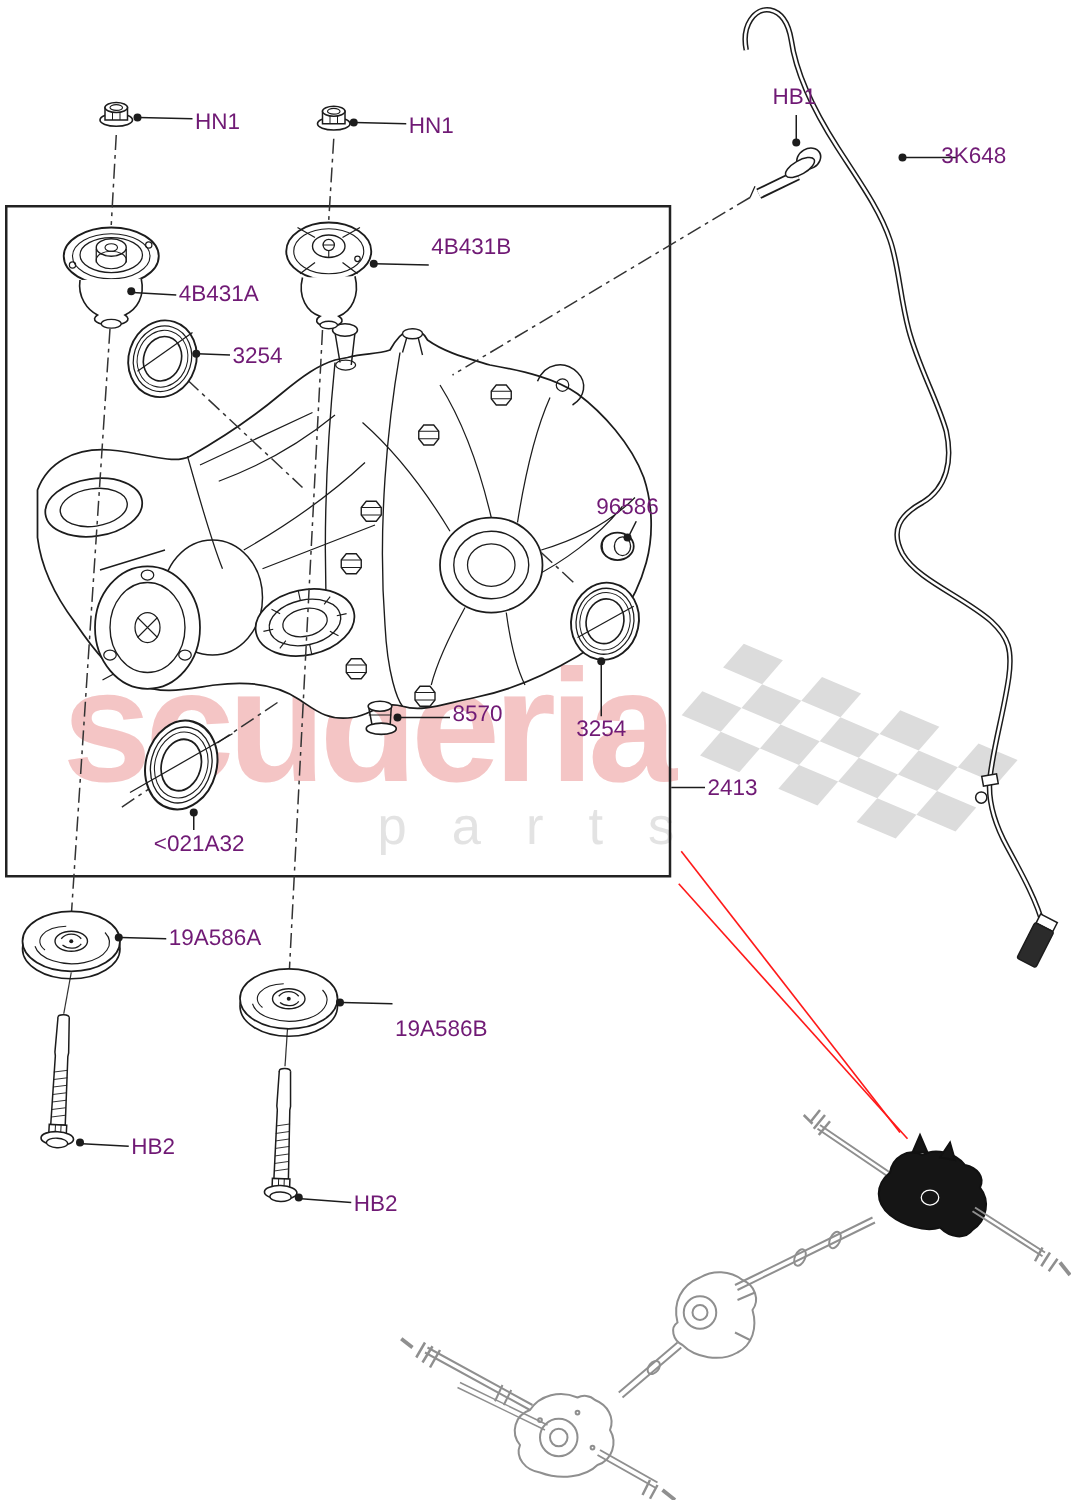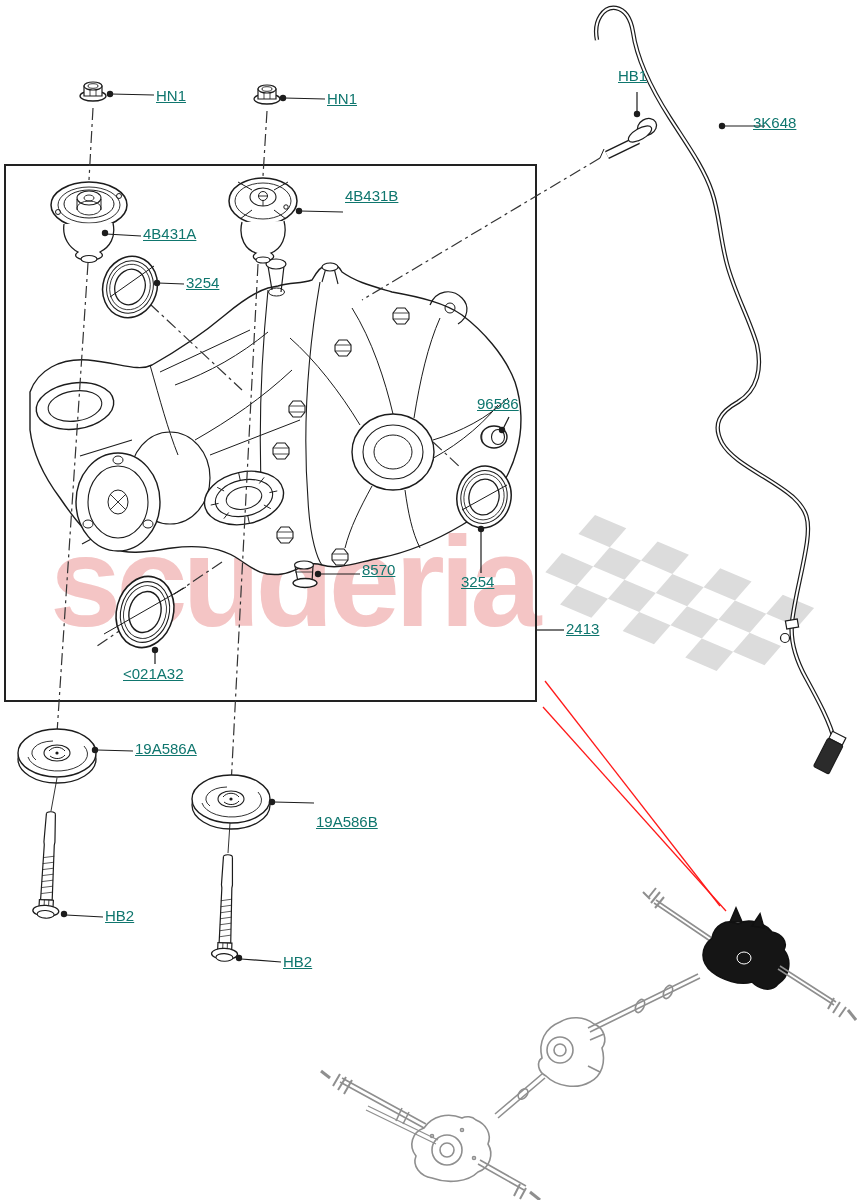--- a/index.html
+++ b/index.html
@@ -5,28 +5,29 @@
   html,body{margin:0;padding:0;background:#fff;}
   #stage{position:relative;width:857px;height:1200px;background:#fff;overflow:hidden;
          font-family:"Liberation Sans",sans-serif;}
   .wm-brand{position:absolute;left:50px;top:518px;font-size:128px;font-weight:bold;
             letter-spacing:-5px;color:#f4c5c5;z-index:1;user-select:none;line-height:1;}
   .wm-word{position:absolute;top:640px;font-size:42px;color:#e3e3e3;z-index:1;
            letter-spacing:36px;user-select:none;line-height:1;}
   .wm-left{left:62px;}
   .wm-right{left:302px;}
   svg.art{position:absolute;left:0;top:0;z-index:2;}
-  .plabel{position:absolute;z-index:3;font-size:15px;color:#0f766e;white-space:nowrap;line-height:1;text-decoration:underline;}
+  .plabel{position:absolute;z-index:3;font-size:18px;color:#701a75;white-space:nowrap;line-height:1;}
 </style>
 </head>
 <body>
 
 <div id="stage">
 
   <div class="wm-brand">scuderia</div>
+  <div class="wm-word wm-right">parts</div>
 
   <svg class="art" width="857" height="1200" viewBox="0 0 857 1200">
     <defs>
       <g id="hexbolt">
         <path d="M-8,-3 L-4,-8 L4,-8 L8,-3 L8,3 L4,8 L-4,8 L-8,3 Z" fill="#fff" stroke="#1c1c1c" stroke-width="1.1"></path>
         <path d="M-8,-3 L8,-3 M-8,3 L8,3" fill="none" stroke="#1c1c1c" stroke-width="0.8"></path>
       </g>
       <g id="damper" stroke="#1c1c1c" fill="none">
         <ellipse cy="6" rx="39" ry="24" stroke-width="1.3"></ellipse>
         <ellipse cy="0" rx="39" ry="24" fill="#fff" stroke-width="1.4"></ellipse>

